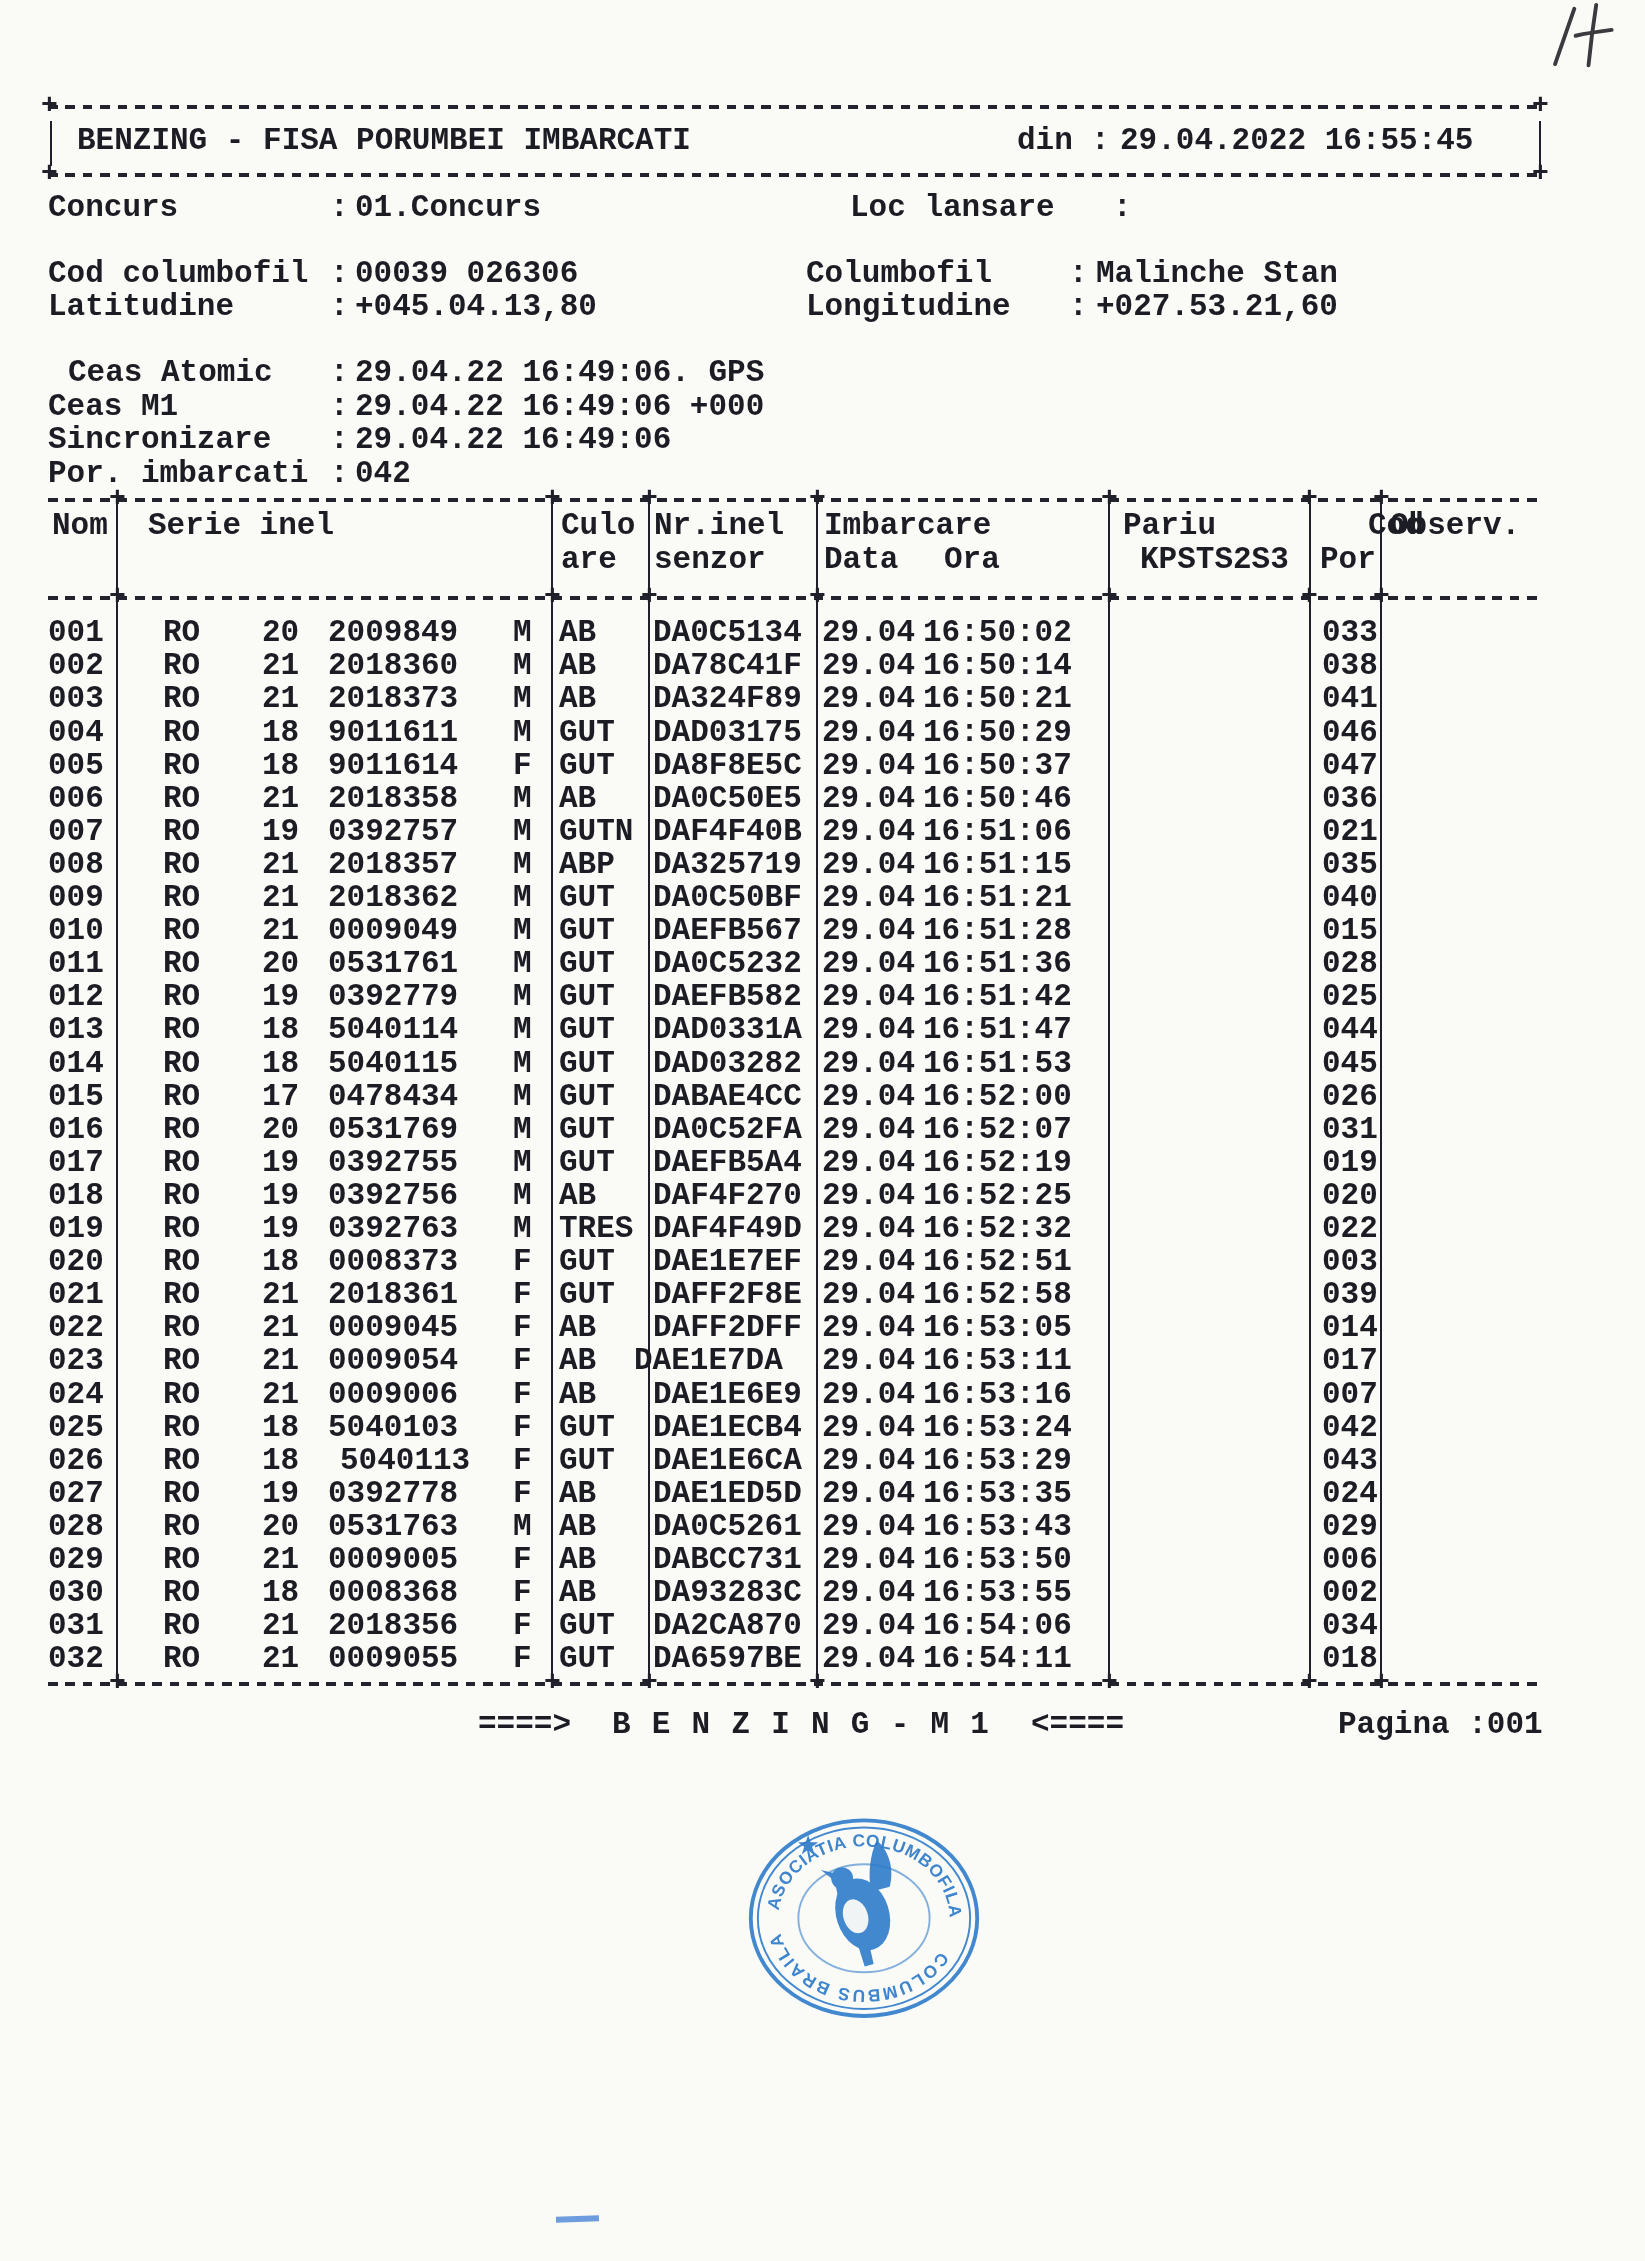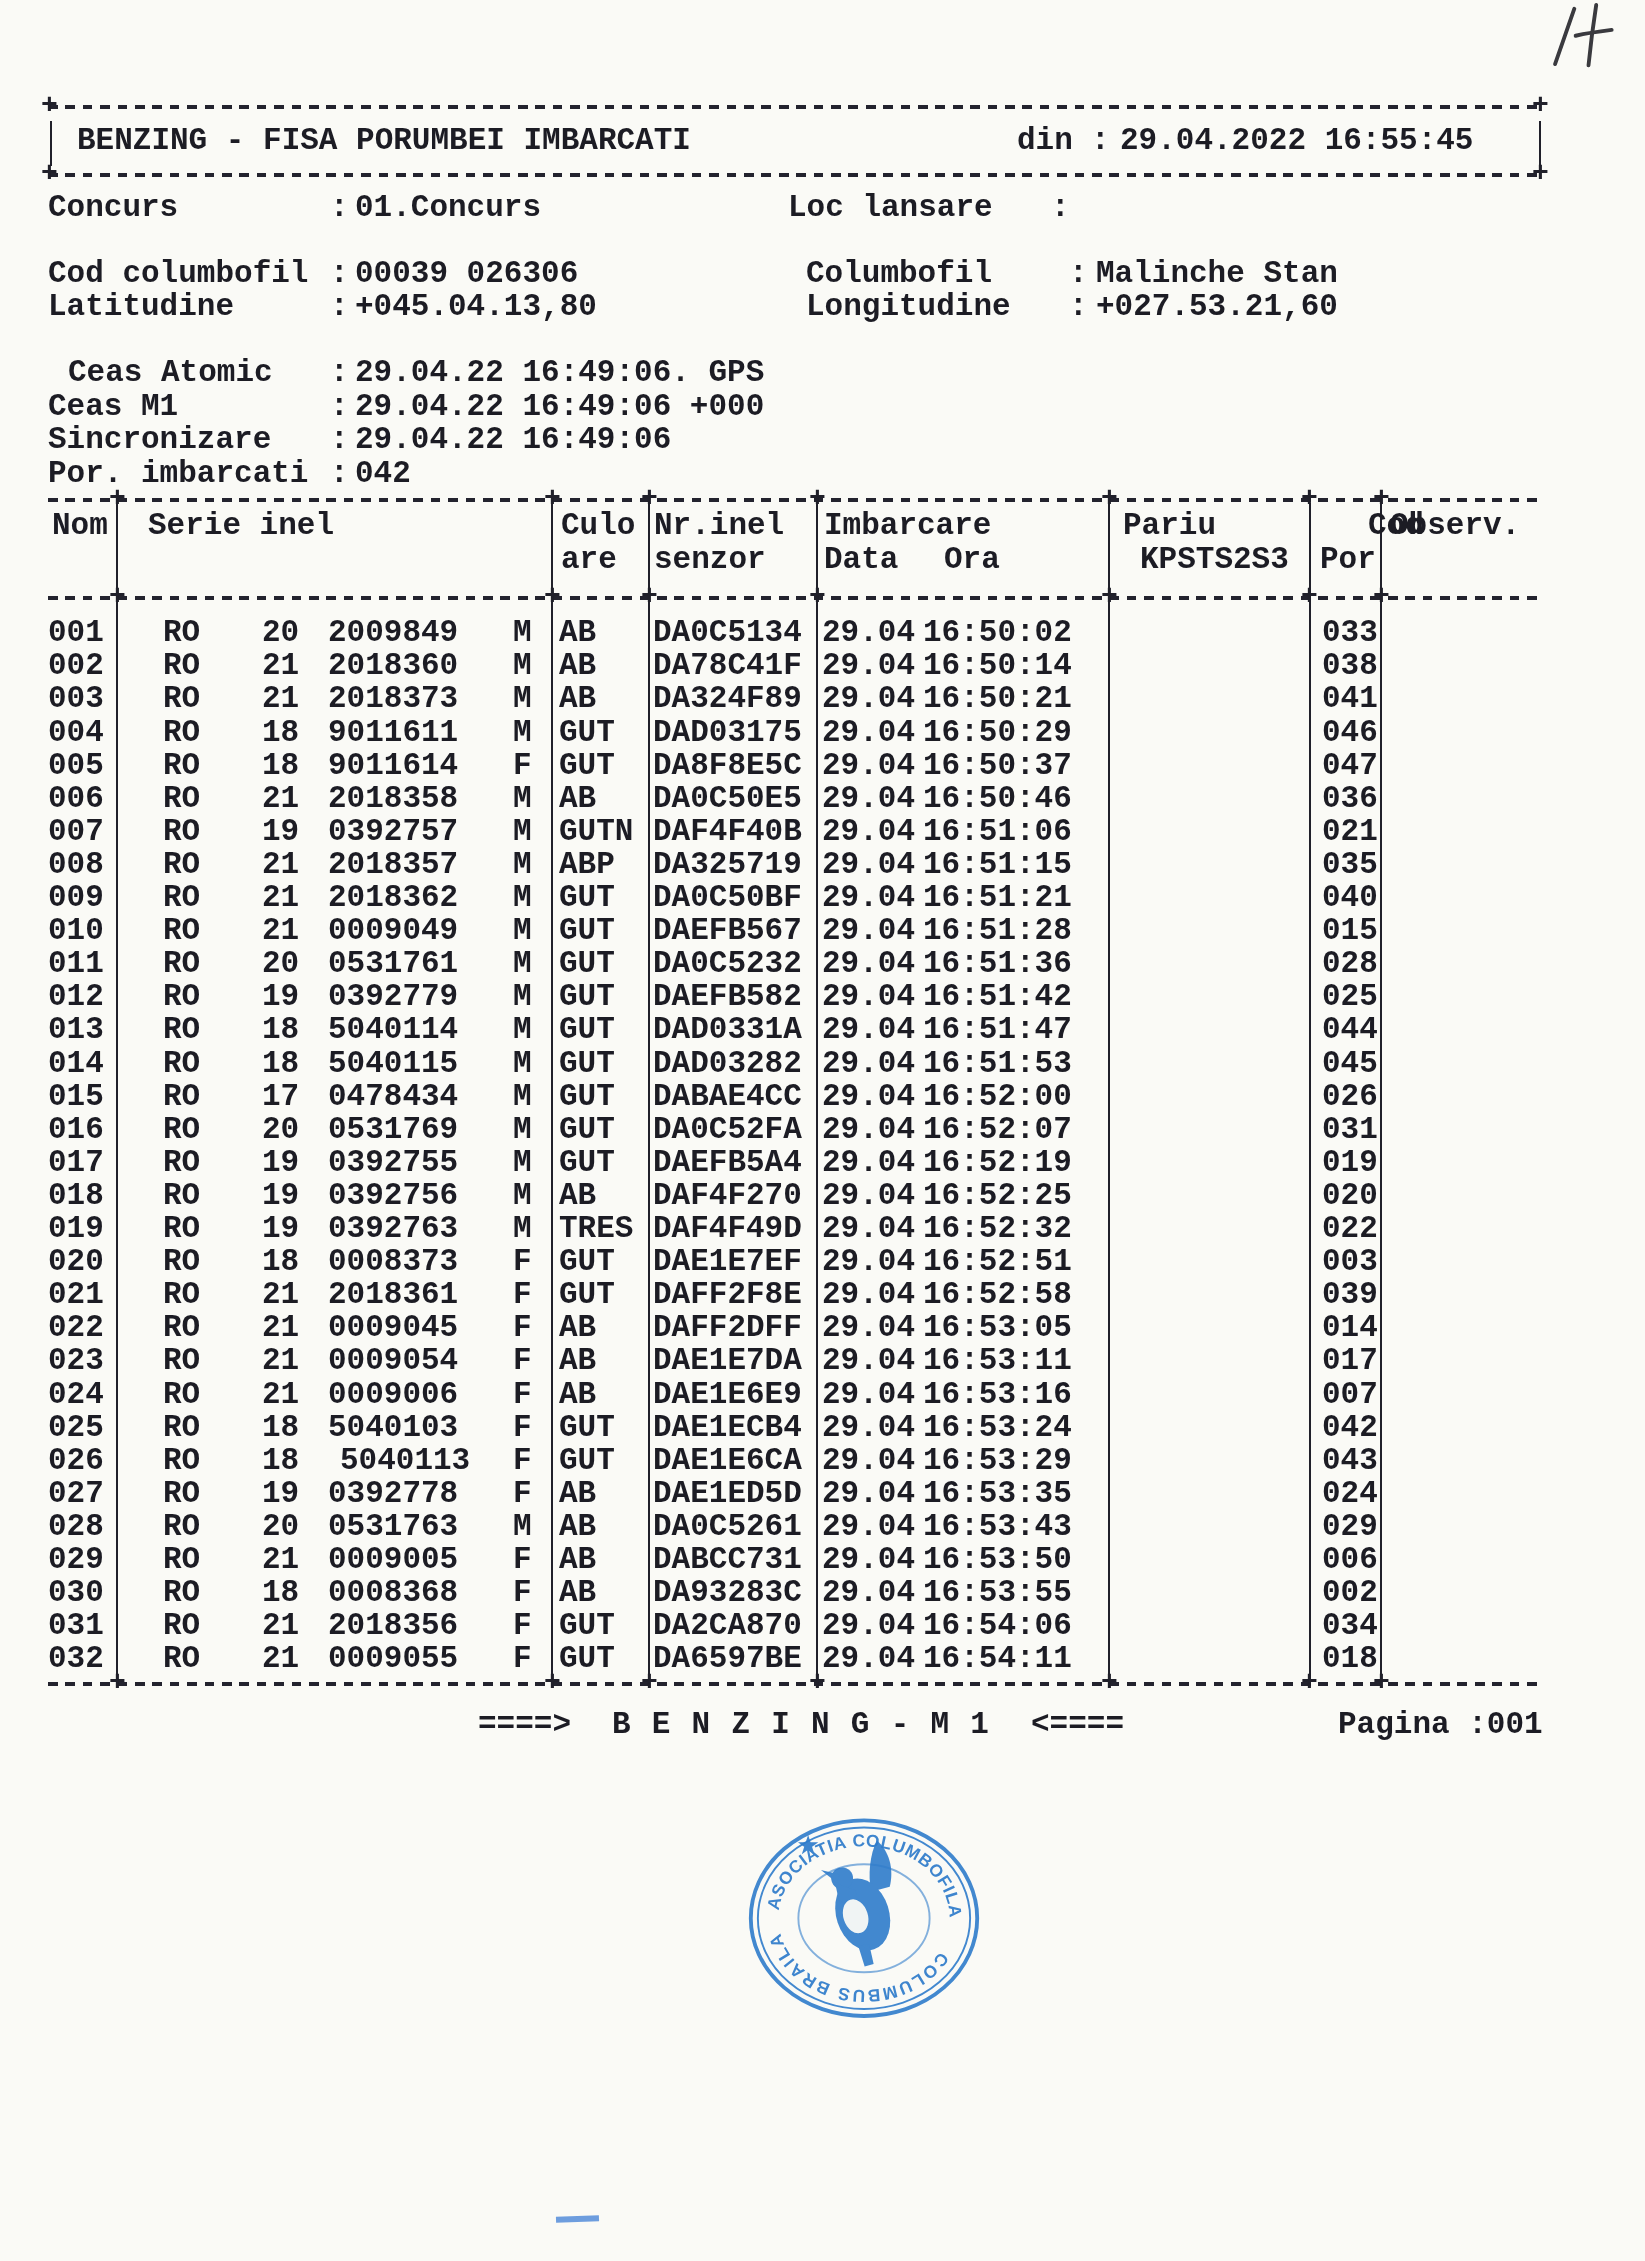--- a/index.html
+++ b/index.html
@@ -70,21 +70,21 @@
     <div class="info-line" style="left: 48px; top: 423px; width: 748px;">
       <span class="t" style="left: 0px; top: 0px;">Sincronizare</span>
       <span class="t" style="left: 282px; top: 0px;">:</span>
       <span class="t" style="left: 307px; top: 0px;">29.04.22 16:49:06</span>
     </div>
     <div class="info-line" style="left: 48px; top: 457px; width: 748px;">
       <span class="t" style="left: 0px; top: 0px;">Por. imbarcati</span>
       <span class="t" style="left: 282px; top: 0px;">:</span>
       <span class="t" style="left: 307px; top: 0px;">042</span>
     </div>
-    <div class="info-line" style="left: 788px; top: 191px; width: 741px;">
+    <div class="info-line" style="left: 850px; top: 191px; width: 741px;">
       <span class="t" style="left: 0px; top: 0px;">Loc lansare</span>
       <span class="t" style="left: 263px; top: 0px;">:</span>
       <span class="t" style="left: 290px; top: 0px;"></span>
     </div>
     <div class="info-line" style="left: 806px; top: 257px; width: 741px;">
       <span class="t" style="left: 0px; top: 0px;">Columbofil</span>
       <span class="t" style="left: 263px; top: 0px;">:</span>
       <span class="t" style="left: 290px; top: 0px;">Malinche Stan</span>
     </div>
     <div class="info-line" style="left: 806px; top: 290px; width: 741px;">
@@ -414,21 +414,21 @@
       <span class="t" style="left: 875px;">16:53:05</span>
       <span class="t" style="left: 1274px;">014</span>
     </div>
     <div class="row" style="top: 1344px;">
       <span class="t" style="left: 0px;">023</span>
       <span class="t" style="left: 115px;">RO</span>
       <span class="t" style="left: 214px;">21</span>
       <span class="t" style="left: 280px;">0009054</span>
       <span class="t" style="left: 465px;">F</span>
       <span class="t" style="left: 511px;">AB</span>
-      <span class="t" style="left: 605px;">DAE1E7DA</span>
+      <span class="t" style="left: 586px;">DAE1E7DA</span>
       <span class="t" style="left: 774px;">29.04</span>
       <span class="t" style="left: 875px;">16:53:11</span>
       <span class="t" style="left: 1274px;">017</span>
     </div>
     <div class="row" style="top: 1378px;">
       <span class="t" style="left: 0px;">024</span>
       <span class="t" style="left: 115px;">RO</span>
       <span class="t" style="left: 214px;">21</span>
       <span class="t" style="left: 280px;">0009006</span>
       <span class="t" style="left: 465px;">F</span>

